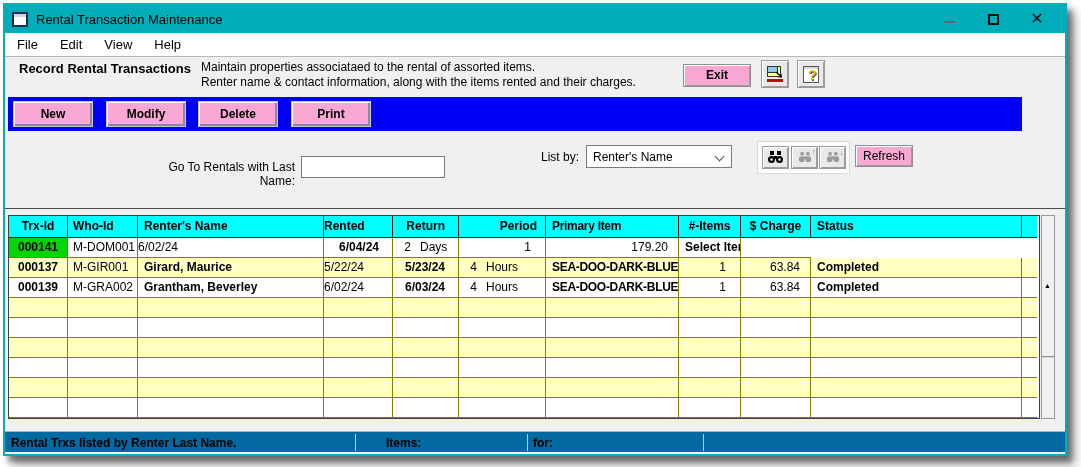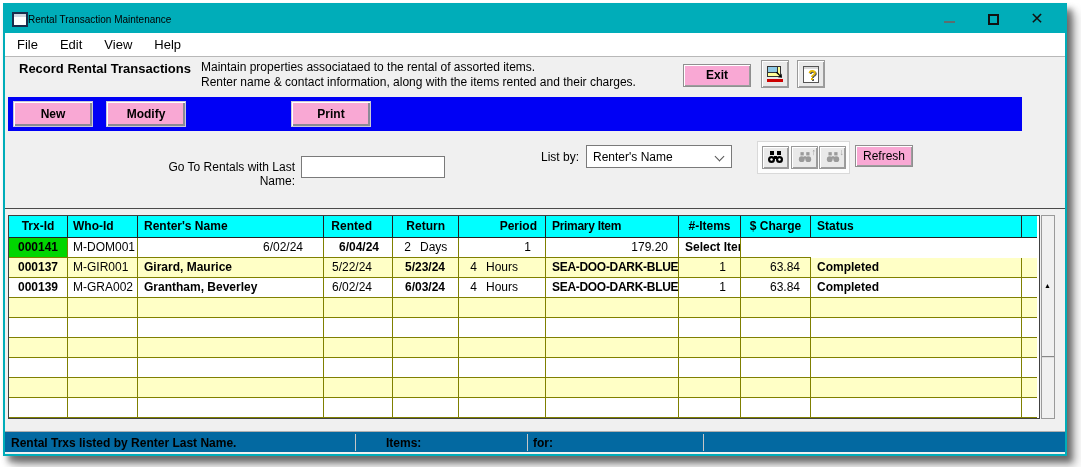--- a/index.html
+++ b/index.html
@@ -9,21 +9,21 @@
     position:absolute; left:3px; top:3px; width:1064px; height:453px;
     background:#f0f0f0; border:2px solid #00adb9;
     box-shadow:5px 6px 6px rgba(0,0,0,0.45), 9px 10px 10px rgba(0,0,0,0.25);
   }
   
   .titlebar { position:absolute; left:0; top:0; width:100%; height:28px; background:#00adb9;
               display:flex; align-items:center; }
   .win-icon { width:16px; height:15px; margin-left:7px; background:#fff;
               border:2px solid #1a2c4c; position:relative; }
   .win-icon::before { content:""; position:absolute; left:0; top:0; right:0; height:3px; background:#cfd6e0; }
-  .title-text { margin-left:0; font-size:10px; color:#000; }
+  .title-text { margin-left:8px; font-size:13px; color:#000; }
   .caption-btns { position:absolute; right:6px; top:0; height:28px; display:flex; }
   .cap-btn { width:44px; height:28px; display:flex; align-items:center; justify-content:center;
              font-size:14px; color:#000; }
   .min-glyph { width:11px; height:0; border-top:2px solid #5c6d6f; margin-top:6px; }
   .max-glyph { width:11px; height:11px; border:2px solid #111; }
   .close-glyph { font-size:16px; line-height:16px; color:#111; }
   
   .menubar { position:absolute; left:0; top:28px; width:100%; height:24px; background:#ffffff;
              display:flex; align-items:center; border-bottom:1px solid #b8b8b8; }
   .menu-item { font-size:13px; color:#000; padding:3px 10px; margin-left:2px; }
@@ -81,21 +81,21 @@
   .thead .td { background:#00ffff; font-weight:bold; height:22px; line-height:21px;
                border-right:1px solid #222; border-bottom:1px solid #222; }
   .tbody .tr { height:20px; }
   .tbody .td { height:20px; line-height:19px; border-right:1px solid #808000; border-bottom:1px solid #808000; }
   .tbody .tr:nth-child(even) .td { background:#ffffc6; }
   .td { font-size:12px; color:#000; overflow:hidden; white-space:nowrap; }
   .td:last-child { border-right:none; }
   .c-trx { text-align:center; font-weight:bold; }
   .c-who { padding-left:5px; }
   .c-name { padding-left:6px; font-weight:bold; }
-  .c-rented { text-align:right; padding-right:20px; }
+  .c-rented { text-align:left; padding-right:20px; }
   .c-return { text-align:right; padding-right:13px; font-weight:bold; }
   .c-period { display:flex; }
   .c-period .pn { width:18px; text-align:right; }
   .c-period .pu { margin-left:9px; }
   .thead .c-period { display:block; text-align:right; padding-right:8px; }
   .c-item { padding-left:6px; font-weight:bold; letter-spacing:-0.3px; }
   .c-items { text-align:right; padding-right:14px; }
   .thead .c-items { text-align:center; padding-right:0; }
   .c-charge { text-align:right; padding-right:10px; }
   .thead .c-charge { text-align:center; padding-right:0; }
@@ -153,20 +153,21 @@
         <div class="redbar"></div>
     </div>
   </div>
   <div class="tool-icon-btn help-btn">
     <div class="help-glyph"></div>
   </div>
 
   <div class="bluebar">
     <div class="btn" style="left:5px;">New</div>
     <div class="btn" style="left:98px;">Modify</div>
+    <div class="btn" style="left:190px;">Delete</div>
     <div class="btn" style="left:283px;">Print</div>
   </div>
 
   <div class="goto-label">Go To Rentals with Last Name:</div>
   <input class="goto-input" value="" style="">
   <div class="listby-label">List by:</div>
   <div class="listby-select">
     <span>Renter's Name</span>
     <span class="chev"></span>
   </div>

